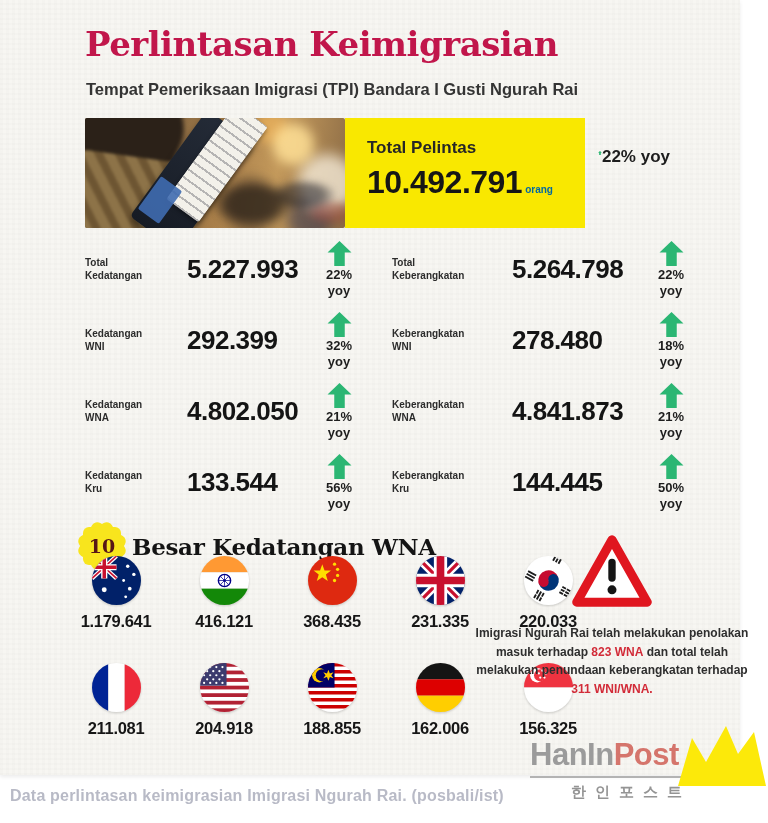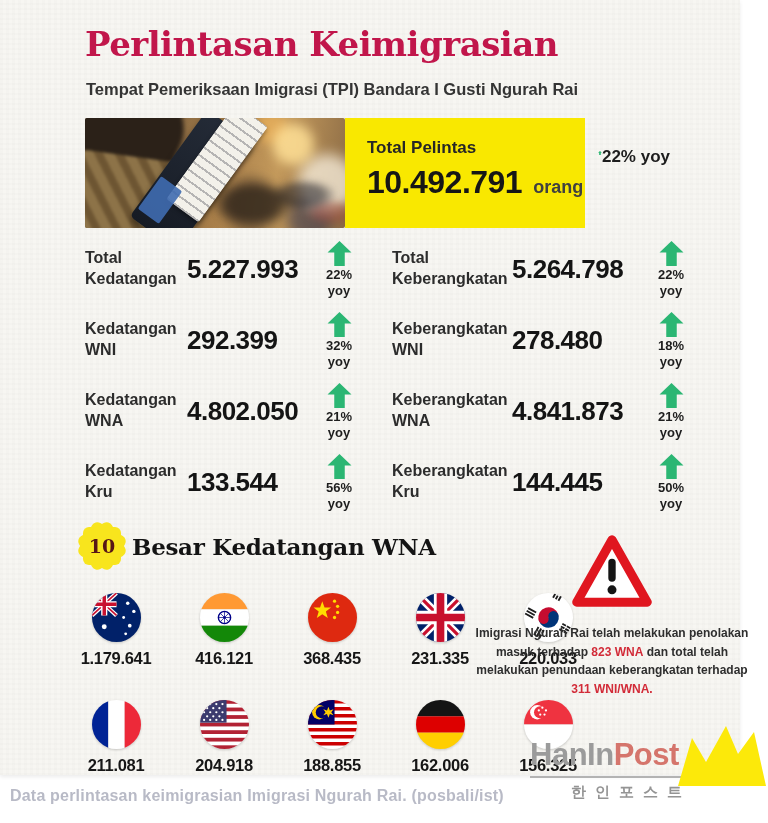--- a/index.html
+++ b/index.html
@@ -80,34 +80,34 @@
     position:absolute; left:62px; top:62px; width:26px; height:40px;
     background:#3f6cb0; transform:rotate(36deg); border-radius:2px; opacity:.9;
   }
   .total-box {
     position:absolute; left:345px; top:118px; width:240px; height:110px;
     background:#f9e800; padding:20px 12px 0 22px;
   }
   .total-label { font-size:17px; font-weight:700; color:#262626; }
   .total-line { display:flex; align-items:baseline; margin-top:6px; }
   .total-value { font-size:32px; font-weight:800; letter-spacing:-0.5px; color:#161616; }
-  .total-unit { font-size:18px; font-weight:700; color:#404040; margin-left:11px; }
+  .total-unit { font-size:10px; font-weight:700; color:#0369a1; margin-left:3px; }
   .hero-growth {
     position:absolute; left:598px; top:132px; width:72px;
     display:flex; flex-direction:row; align-items:center;
   }
   .hero-growth .arrow-wrap { width:38px; height:42px; }
   .hero-growth .pct { margin-top:8px; font-size:17px; font-weight:700; color:#1d1d1d; white-space:nowrap; }
   .up-arrow { width:100%; height:100%; display:block; }
   
   .stat-col { position:absolute; display:flex; flex-direction:column; }
   .col-left { left:85px; top:238px; width:278px; }
   .col-right { left:392px; top:238px; width:303px; }
   .stat { display:flex; align-items:center; height:62px; margin-bottom:9px; }
-  .stat-label { font-size:16px; font-weight:700; color:#2c2c2c; line-height:1.3; }
+  .stat-label { font-size:10px; font-weight:700; color:#2c2c2c; line-height:1.3; }
   .col-left .stat-label { width:102px; }
   .col-right .stat-label { width:120px; }
   .stat-label span { display:block; }
   .stat-value {
     flex:1; text-align:left; padding-right:9px;
     font-size:26px; font-weight:700; letter-spacing:-0.5px; color:#141414;
   }
   .stat-growth { width:48px; display:flex; flex-direction:column; align-items:center; }
   .stat-growth .arrow-wrap { width:25px; height:27px; }
   .stat-growth .pct, .stat-growth .yoy {
@@ -121,21 +121,21 @@
   .badge .r3 { transform:rotate(60deg); }
   .badge .num {
     position:absolute; inset:0; display:flex; align-items:center; justify-content:center;
     font-family:"DejaVu Serif", serif; font-weight:700; font-size:19px; color:#571616;
   }
   .top10-title {
     margin-left:8px; font-family:"DejaVu Serif", serif; font-weight:700;
     font-size:23px; color:#141414; letter-spacing:-0.3px;
   }
   
-  .flags { position:absolute; left:78px; top:593px; width:392px; display:grid;
+  .flags { position:absolute; left:78px; top:556px; width:392px; display:grid;
     grid-template-columns:repeat(5,76px); grid-column-gap:2px; grid-row-gap:17px;gap:32px; }
   .flag-cell { display:flex; flex-direction:column; align-items:center; }
   .flag-cell svg { width:49px; height:49px; display:block; filter:drop-shadow(0 1px 1px rgba(0,0,0,.18)); }
   .flag-num { margin-top:7px; font-size:16.5px; font-weight:800; color:#161616; letter-spacing:-0.3px; }
   
   .warning { position:absolute; left:466px; top:534px; width:292px; text-align:center; }
   .warn-tri { width:82px; height:74px; }
   .warn-text {
     margin-top:12px; font-size:12px; font-weight:600; line-height:1.55; color:#2e2e2e;
   }

